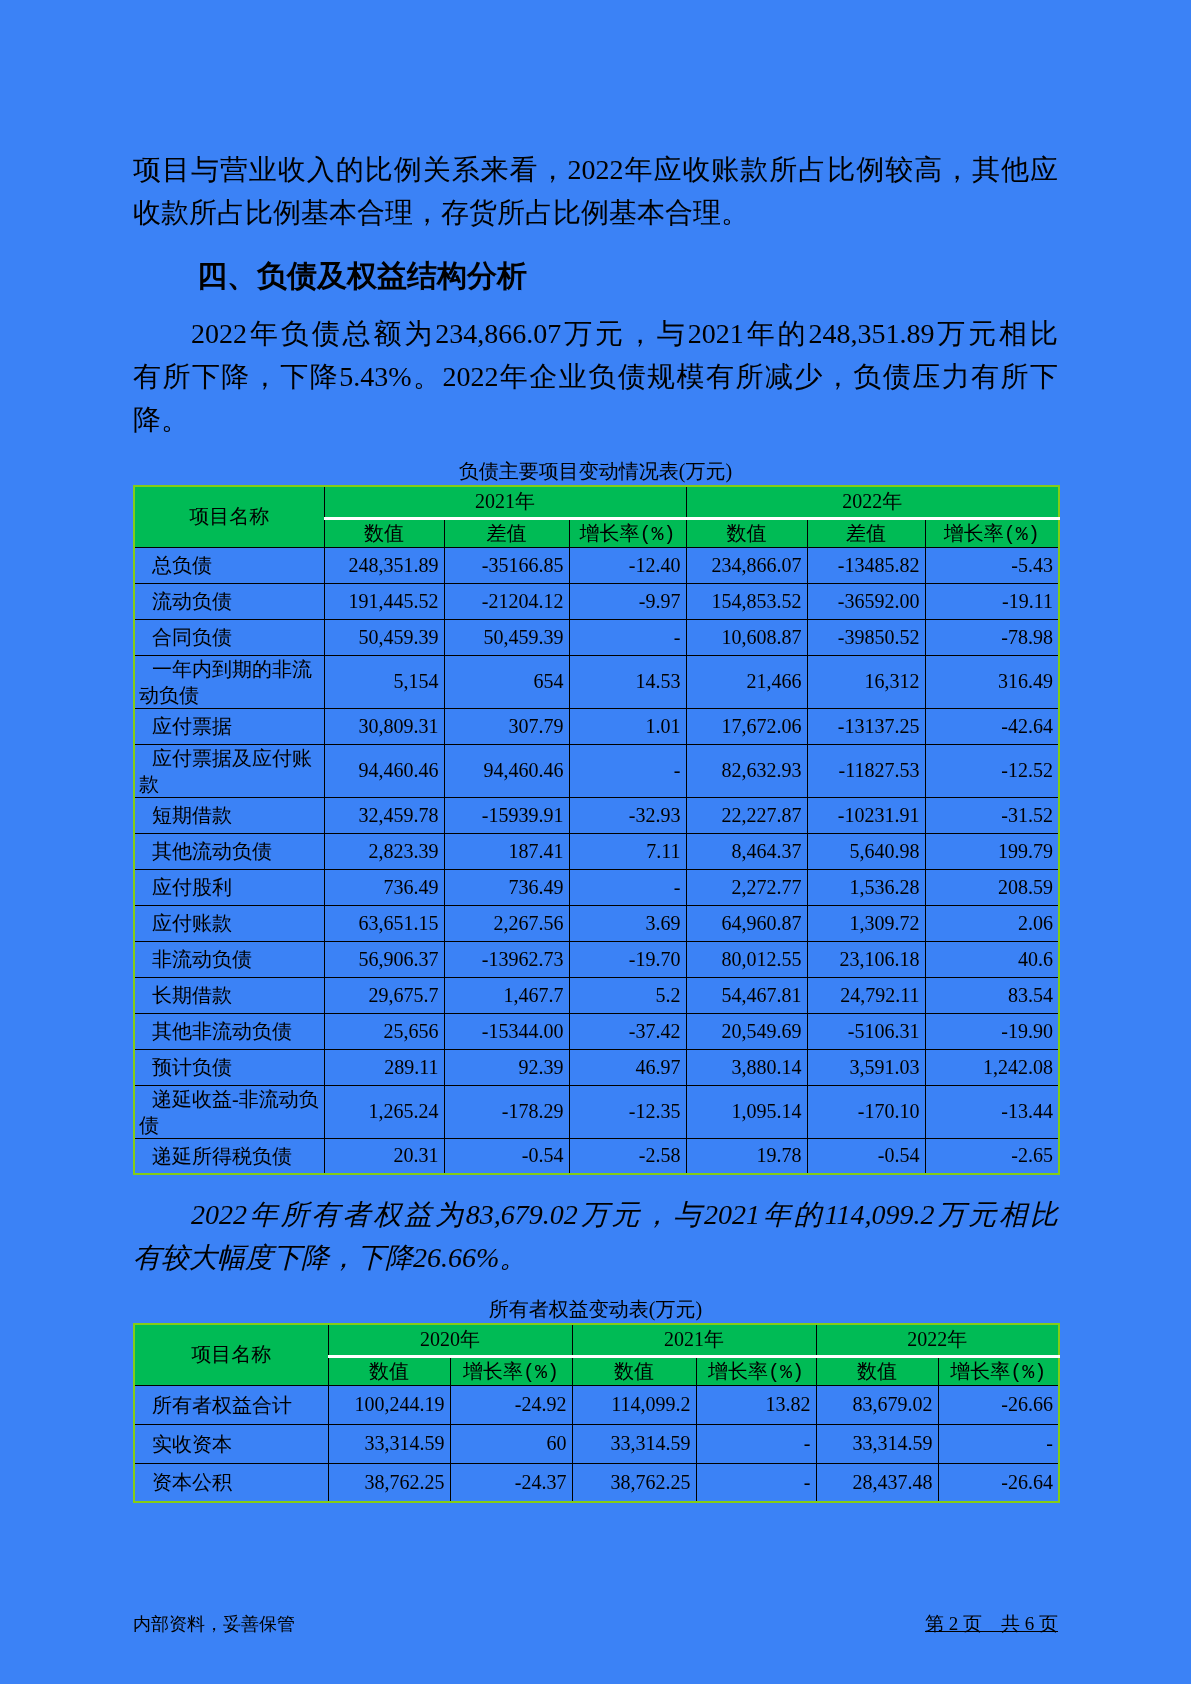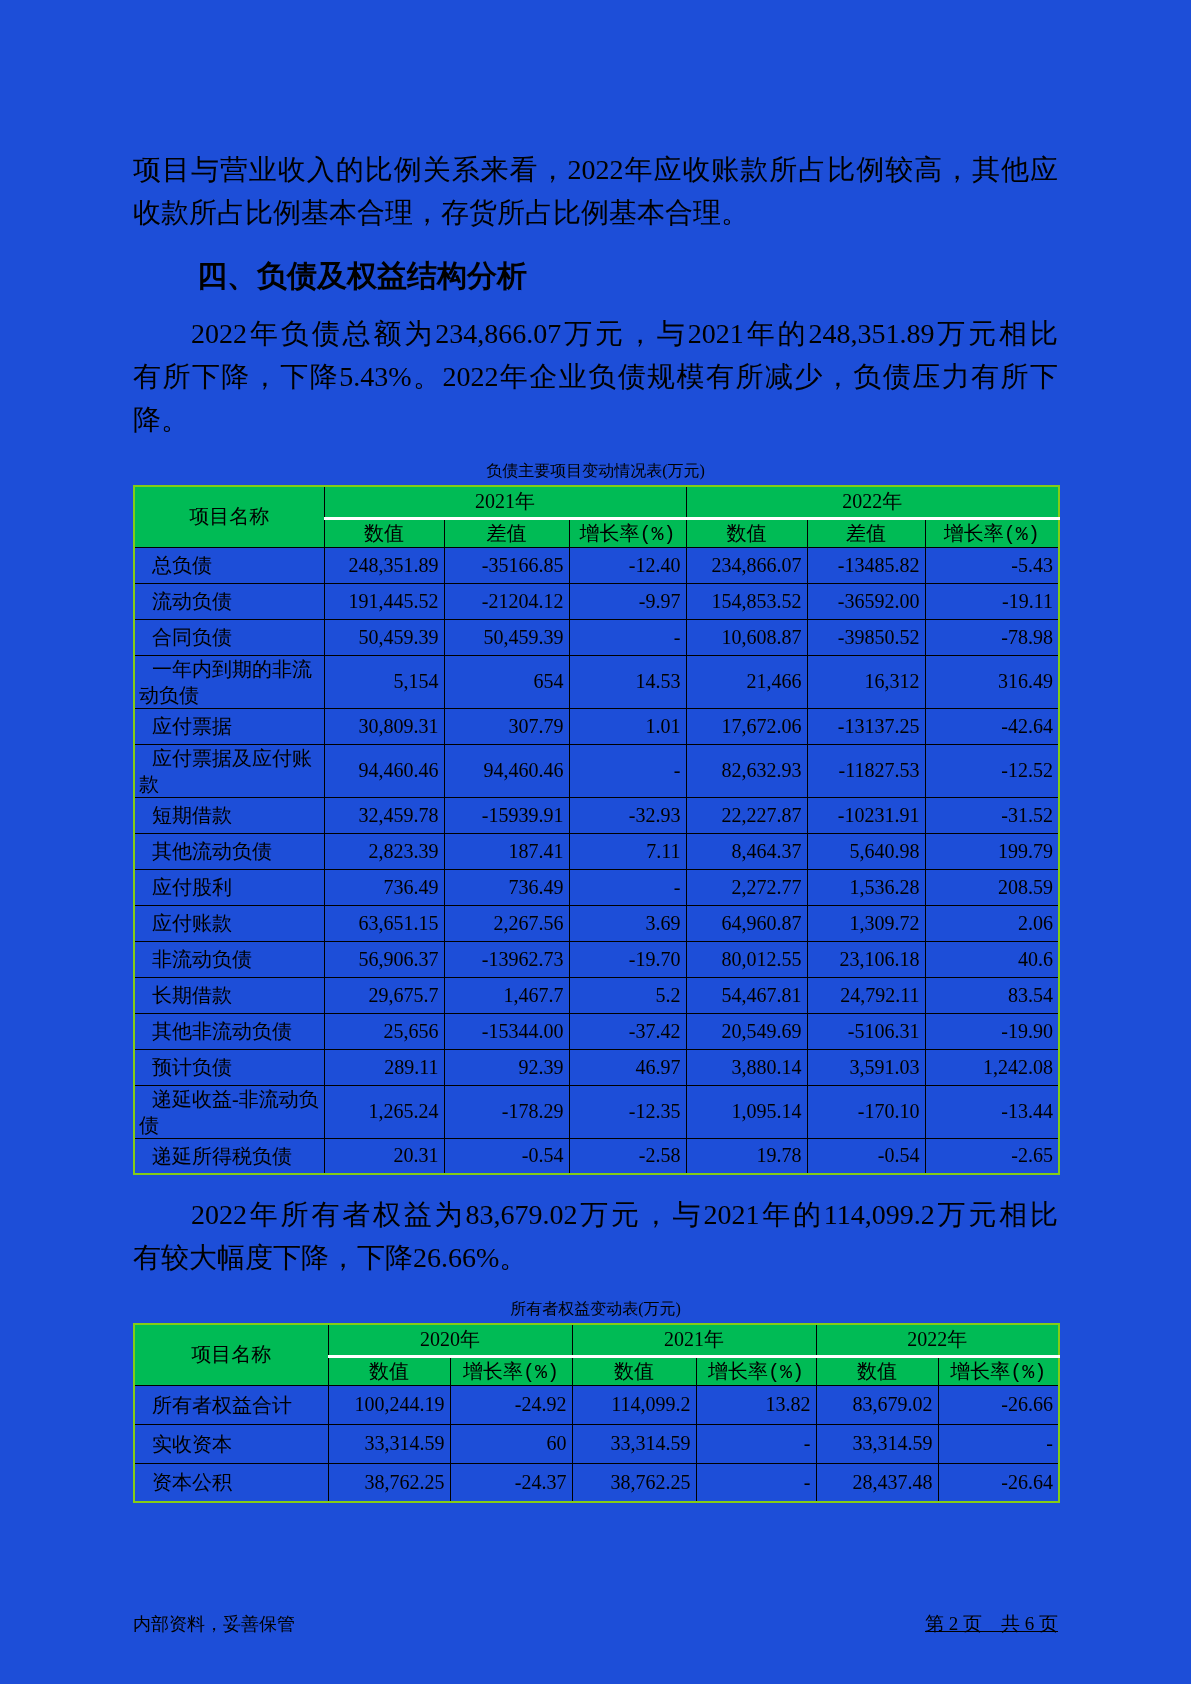--- a/index.html
+++ b/index.html
@@ -1,47 +1,47 @@
 <!DOCTYPE html>
 <html style="--hdr-green: #00BB55;"><head>
 <meta charset="utf-8">
 <style>
   * { margin:0; padding:0; box-sizing:border-box; }
   html,body { background:#888; }
   .page {
-    width:1191px; height:1684px; background:#1d4ed8; margin:0 auto;
+    width:1191px; height:1684px; background:#3b82f6; margin:0 auto;
     position:relative; overflow:hidden; color:#000;
     font-family:"Liberation Serif","DejaVu Serif",serif;
   }
   .content { padding:148px 133px 0 133px; }
   .para { font-size:28px; }
   .pline { line-height:43px; text-align:justify; text-align-last:justify; }
   .pline.last { text-align-last:left; }
   .pline.first-indent { text-indent:58px; }
   .heading {
     font-family:"Liberation Sans","DejaVu Sans",sans-serif;
     font-size:30px; font-weight:bold; line-height:44px;
     padding-left:64px; margin-top:20px;
   }
   .para.p2 { margin-top:14px; }
-  .table-title { font-size:16px; line-height:28px; text-align:center; margin-top:16px; }
+  .table-title { font-size:20px; line-height:28px; text-align:center; margin-top:16px; }
   .table-title.t1 { margin-top:16px; }
   table.fin {
     border-collapse:collapse; table-layout:fixed; width:925px;
     font-size:20px; border:2px solid #84cc16;
   }
   table.fin th, table.fin td { border:1px solid #000; font-weight:normal; overflow:hidden; }
   table.fin thead th { background:var(--hdr-green,#00BB55); text-align:center; }
   table.fin th.year { height:32px; border-bottom:3px solid #ffffff; }
   table.fin th.sub { height:20px;font-family:Liberation Mono, monospace; }
   table.fin td.name { text-align:left; padding-left:4px; text-indent:13px; line-height:26px; }
   table.fin td.num { text-align:right; padding-right:5px; }
   table.t1 tbody td { height:36px; }
   table.t2 tbody td { height:39px; }
-  .para.p3 { margin-top:18px; }
+  .para.p3 { margin-top:18px;font-style:italic; }
   .footer {
     position:absolute; left:133px; right:133px; top:1611px;
     display:flex; justify-content:space-between; align-items:baseline;
   }
   .footer .left { font-family:"Liberation Sans","DejaVu Sans",sans-serif; font-size:18px; }
   .footer .right { font-size:19px; white-space:pre;text-decoration:underline; }
 </style>
 </head>
 <body>
 

